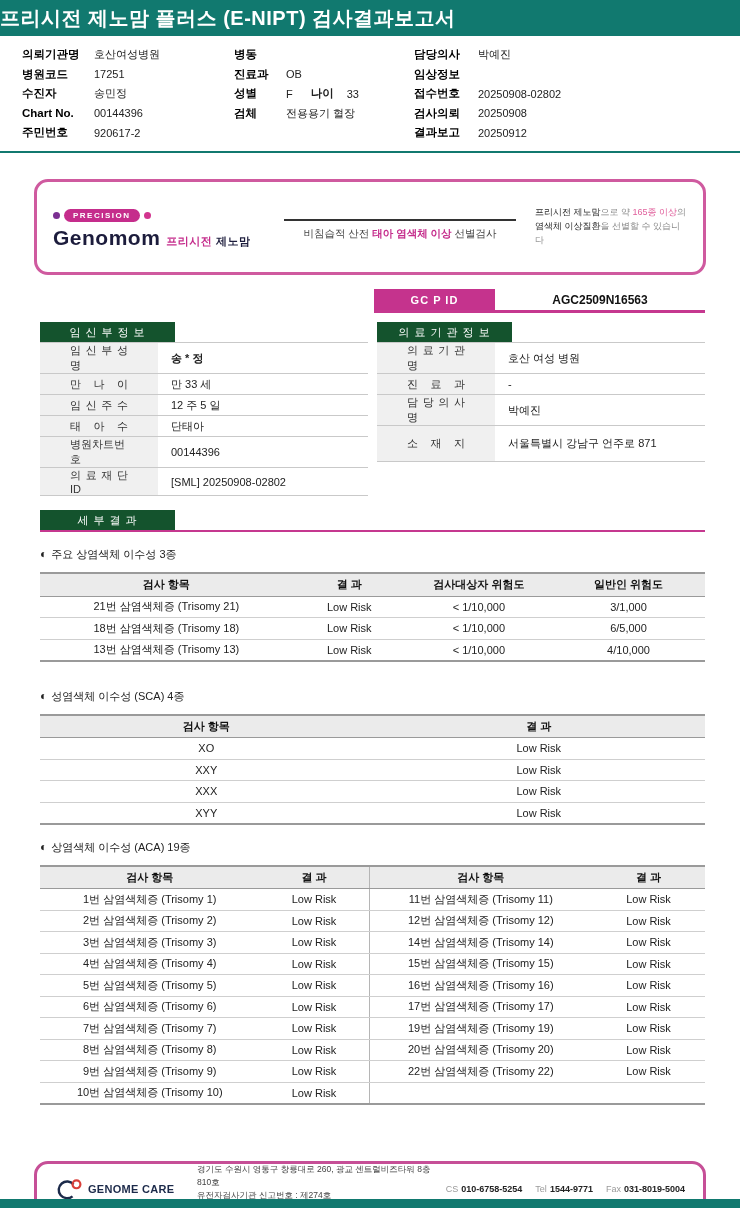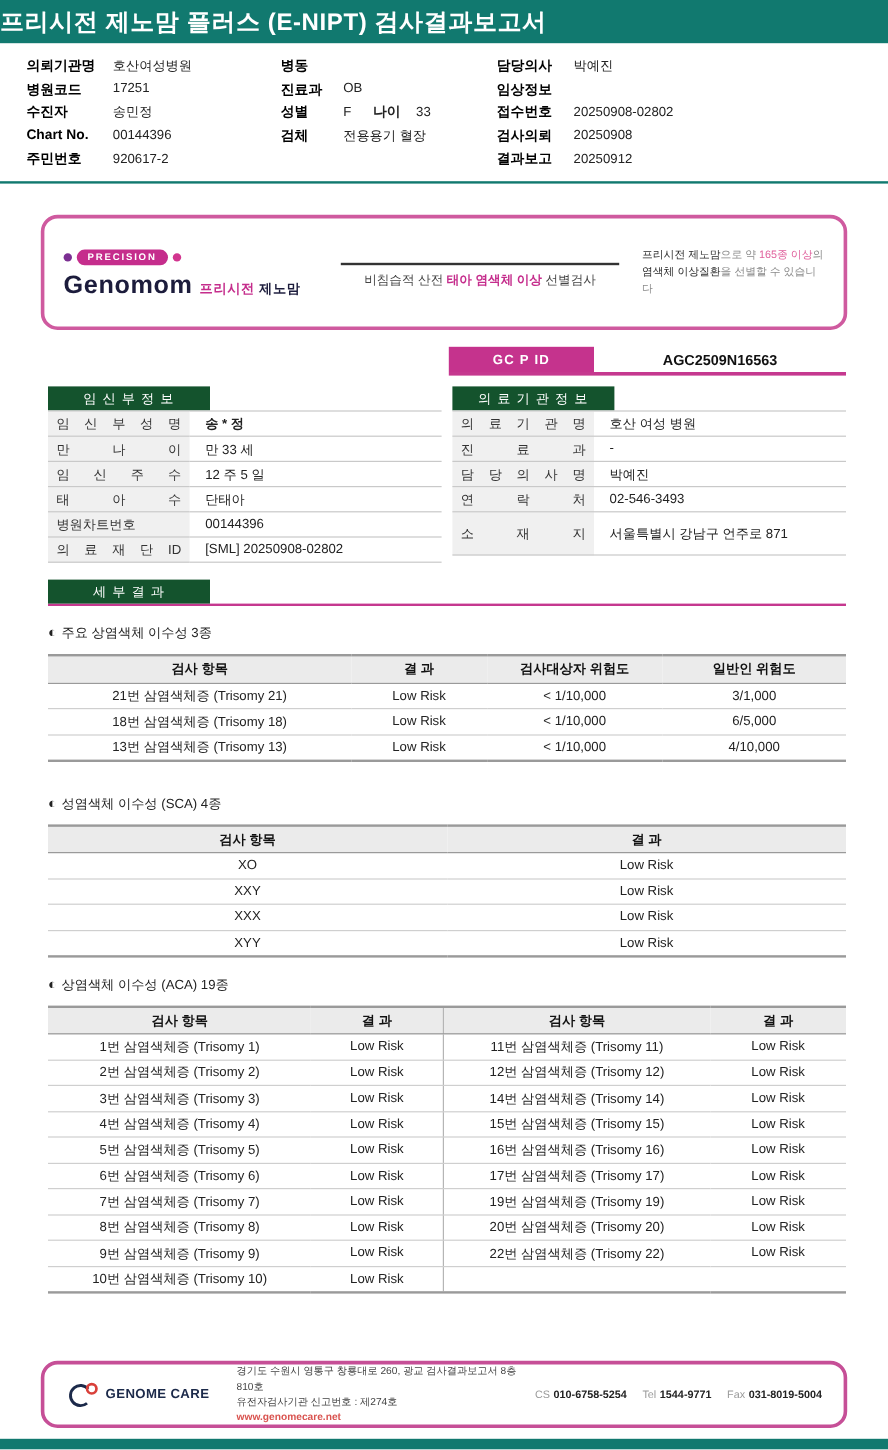--- a/index.html
+++ b/index.html
@@ -50,21 +50,21 @@
   .gcpid .val{flex:1;height:21px;display:flex;align-items:center;justify-content:center;
               font-size:12px;font-weight:bold;color:#111}
 
   
   .info-wrap{display:flex;gap:9px;margin:9px 35px 0 40px}
   .info-tbl{flex:1}
   .badge{width:135px;height:20px;background:#14532d;color:#fff;font-size:11px;font-weight:normal;
          display:flex;align-items:center;justify-content:center;letter-spacing:1px}
   .kv{width:100%;border-collapse:collapse;font-size:11px;border-top:1px solid #c9c9c9}
   .kv th{width:118px;background:#f0f0f0;font-weight:normal;color:#333;text-align:justify;
-         text-align-last:justify;padding:0 7px;height:21px;border-bottom:1px solid #c9c9c9}
+         text-align-last:justify;padding:0 30px;height:21px;border-bottom:1px solid #c9c9c9}
   .kv td{padding-left:13px;height:21px;border-bottom:1px solid #c9c9c9;color:#222}
   .kv td.strong{font-weight:bold}
   .clinic .kv tr:last-child th,.clinic .kv tr:last-child td{height:36px}
 
   
   .detail-hd{margin:14px 35px 0 40px;border-bottom:2px solid #c5388f}
   .bullet-line{margin:15px 0 0 40px;font-size:11px;color:#222}
   .bullet-line .blt{font-size:12px;margin-right:4px}
   .res-wrap{margin:10px 35px 0 40px}
   table.results{width:100%;border-collapse:collapse;font-size:11px}
@@ -233,24 +233,20 @@
           </tr>
           <tr>
             <th>진 료 과</th>
             <td>-</td>
           </tr>
           <tr>
             <th>담 당 의 사 명</th>
             <td>박예진</td>
           </tr>
           <tr>
-            <th>연 락 처</th>
-            <td>02-546-3493</td>
-          </tr>
-          <tr>
             <th>소 재 지</th>
             <td>서울특별시 강남구 언주로 871</td>
           </tr>
         </tbody>
       </table>
   </div>
 </div>
 
 <div class="detail-hd">
   <div class="badge">세 부 결 과</div>
@@ -420,21 +416,21 @@
 
 <div class="footer-box">
   <div class="gc-brand">
     <svg width="28" height="28" viewBox="0 0 30 30">
       <circle cx="13" cy="16" r="9" fill="none" stroke="#1c2a4a" stroke-width="2.6" stroke-dasharray="42 15" transform="rotate(50 13 16)"></circle>
       <circle cx="23" cy="10" r="4.2" fill="none" stroke="#d9403a" stroke-width="2.4"></circle>
     </svg>
     <span class="name">GENOME CARE</span>
   </div>
   <div class="addr">
-    <div>경기도 수원시 영통구 창룡대로 260, 광교 검사결과보고서 8층 810호</div>
+    <div>경기도 수원시 영통구 창룡대로 260, 광교 센트럴비즈타워 8층 810호</div>
     <div>유전자검사기관 신고번호 : 제274호</div>
     <div class="web">www.genomecare.net</div>
   </div>
   <div class="contacts">
     <span><span class="cl">CS</span><span class="cv">010-6758-5254</span></span>
     <span><span class="cl">Tel</span><span class="cv">1544-9771</span></span>
     <span><span class="cl">Fax</span><span class="cv">031-8019-5004</span></span>
   </div>
 </div>
 

